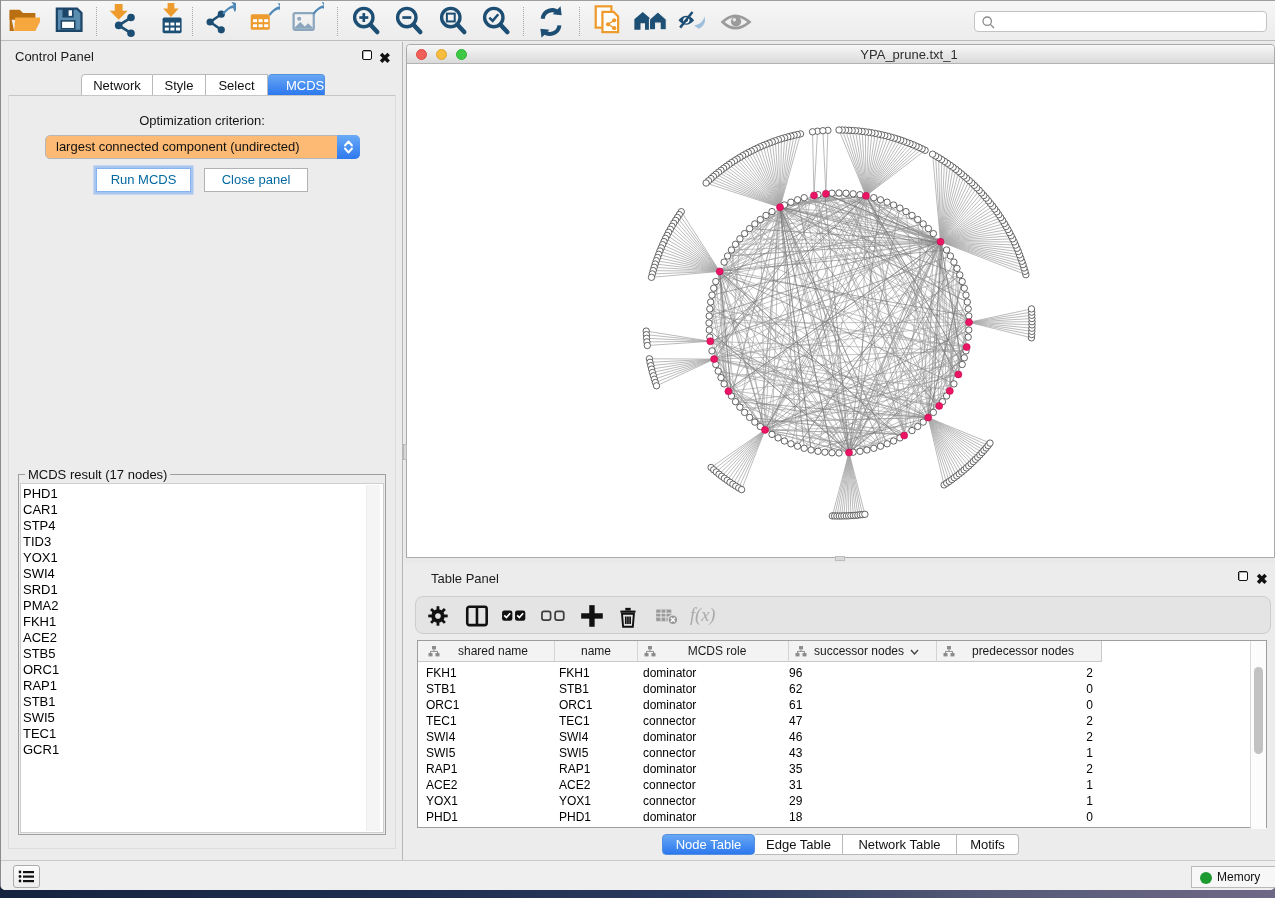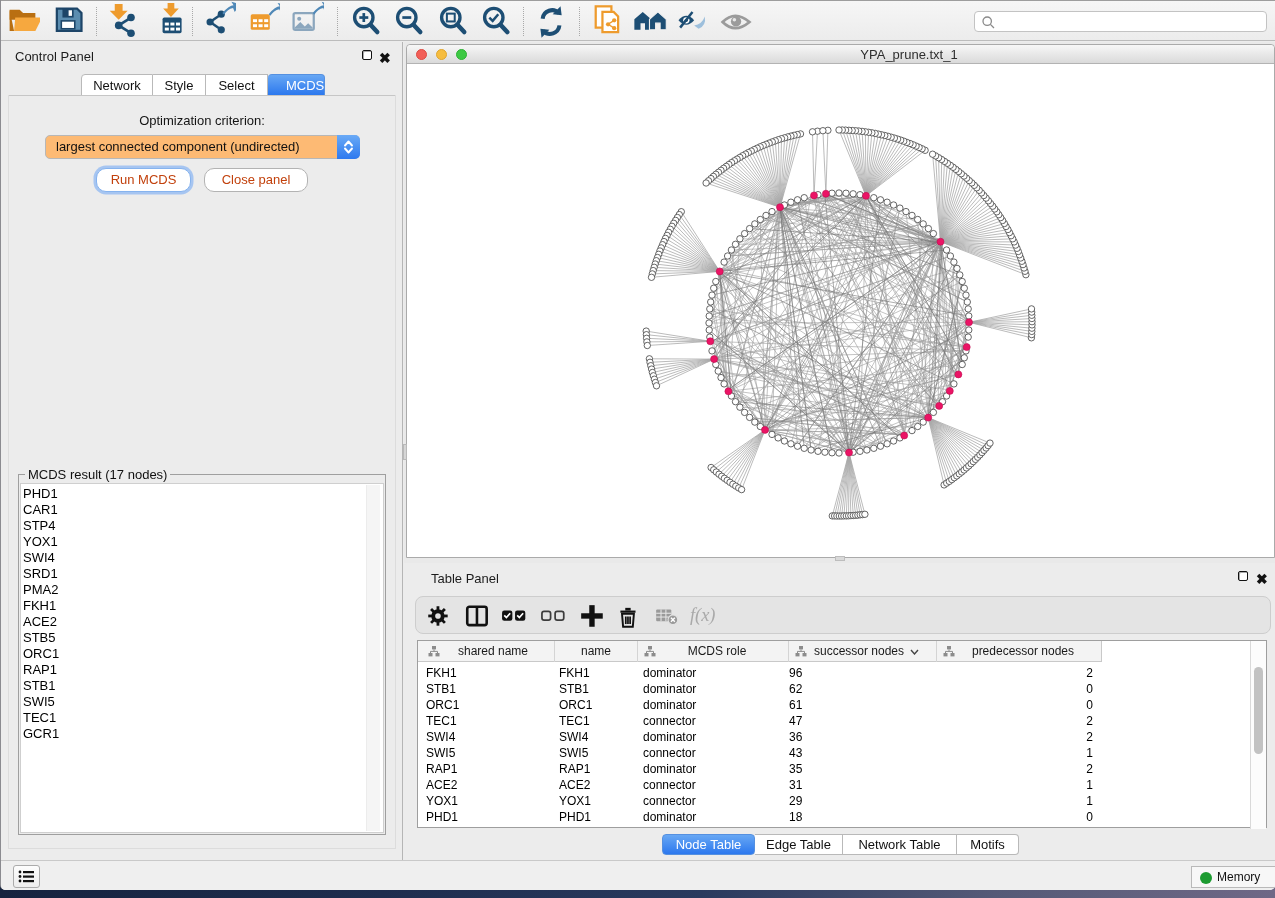--- a/index.html
+++ b/index.html
@@ -18,21 +18,21 @@
   .wbtns { position:absolute; top:8px; font-size:12px; color:#111; }
   .undock { position:absolute; top:9px; width:10px; height:10px; border:1.5px solid #111; border-radius:2px; background:#fff; box-shadow:1px 1px 0 #aaa inset; }
   .tabs { position:absolute; top:32px; left:80px; height:22px; }
   .tab { position:relative; float:left; height:22px; line-height:21px; background:#fff; border:1px solid #b9b9b9; border-left:none; font-size:13px; color:#111; text-align:center; }
   .tab.first { border-left:1px solid #b9b9b9; border-radius:4px 0 0 0; }
   .tab.sel { background:linear-gradient(#67a7f4,#2c78ee); color:#fff; border-color:#5590e0; border-radius:4px 4px 0 0;padding-left:18px; }
   .tabpane-top { position:absolute; left:7px; right:7px; top:53px; height:0; border-top:1px solid #c6c6c6; }
   .optlabel { position:absolute; left:0; width:402px; top:71px; text-align:center; font-size:13px; color:#141414; }
   .combo { position:absolute; left:44px; top:93px; width:315px; height:24px; background:#fdba74; border:1px solid #b7b7b7; border-radius:5px; font-size:13px; color:#111; line-height:22px; padding-left:10px; }
   .combo .step { position:absolute; right:-1px; top:-1px; width:23px; height:24px; background:linear-gradient(#6aaaf6,#2d79ef); border-radius:0 5px 5px 0; }
-  .btn { position:absolute; height:24px; background:#fff; border:1px solid #b3b3b3; border-radius:10px; font-size:13px; color:#c2410c; text-align:center; line-height:22px; }
+  .btn { position:absolute; height:24px; background:#fff; border:1px solid #b3b3b3; border-radius:0; font-size:13px; color:#0369a1; text-align:center; line-height:22px; }
   .btn.focus { box-shadow:0 0 0 2.5px rgba(110,165,245,.55); border-color:#86b3ee; }
   .fieldset { position:absolute; left:17px; top:432px; width:368px; height:361px; border:1px solid #9f9f9f; }
   .fieldset .legend { position:absolute; left:6px; top:-8px; background:#ececec; padding:0 3px; font-size:13px; color:#111; }
   .mlist { position:absolute; left:1px; top:8px; width:364px; height:350px; background:#fff; border:1px solid #cfcfcf; font-size:13px; color:#000; padding-top:2px; }
   .mlist .row { height:16px; line-height:16px; padding-left:2px; }
   .mlist .sbar { position:absolute; right:3px; top:1px; width:14px; height:346px; background:#f5f5f5; border-left:1px solid #ececec; }
   
   .rpane { position:absolute; left:403px; top:42px; width:872px; height:818px; background:#e9e9e9; }
   .netwin { position:absolute; left:2px; top:2px; width:869px; height:514px; border:1px solid #aaa; border-radius:4px 4px 0 0; background:#fff; }
   .nettitle { position:absolute; left:0; top:0; width:100%; height:19px; background:linear-gradient(#f7f7f7,#dadada); border-bottom:1px solid #b3b3b3; border-radius:4px 4px 0 0; }
@@ -242,20 +242,21 @@
           </svg></div>
     </div>
     <div class="btn focus" style="left:95px;top:126px;width:95px">Run MCDS</div>
     <div class="btn" style="left:203px;top:126px;width:104px">Close panel</div>
     <div class="fieldset">
       <div class="legend">MCDS result (17 nodes)</div>
       <div class="mlist">
         <div class="row">PHD1</div>
 <div class="row">CAR1</div>
 <div class="row">STP4</div>
+<div class="row">TID3</div>
 <div class="row">YOX1</div>
 <div class="row">SWI4</div>
 <div class="row">SRD1</div>
 <div class="row">PMA2</div>
 <div class="row">FKH1</div>
 <div class="row">ACE2</div>
 <div class="row">STB5</div>
 <div class="row">ORC1</div>
 <div class="row">RAP1</div>
 <div class="row">STB1</div>
@@ -1280,21 +1281,21 @@
             <span class="c1">TEC1</span>
             <span class="c2">TEC1</span>
             <span class="c3">connector</span>
             <span class="c4">47</span>
             <span class="c5">2</span>
           </div>
 <div class="trow" style="top:88px">
             <span class="c1">SWI4</span>
             <span class="c2">SWI4</span>
             <span class="c3">dominator</span>
-            <span class="c4">36</span>
+            <span class="c4">46</span>
             <span class="c5">2</span>
           </div>
 <div class="trow" style="top:104px">
             <span class="c1">SWI5</span>
             <span class="c2">SWI5</span>
             <span class="c3">connector</span>
             <span class="c4">43</span>
             <span class="c5">1</span>
           </div>
 <div class="trow" style="top:120px">

